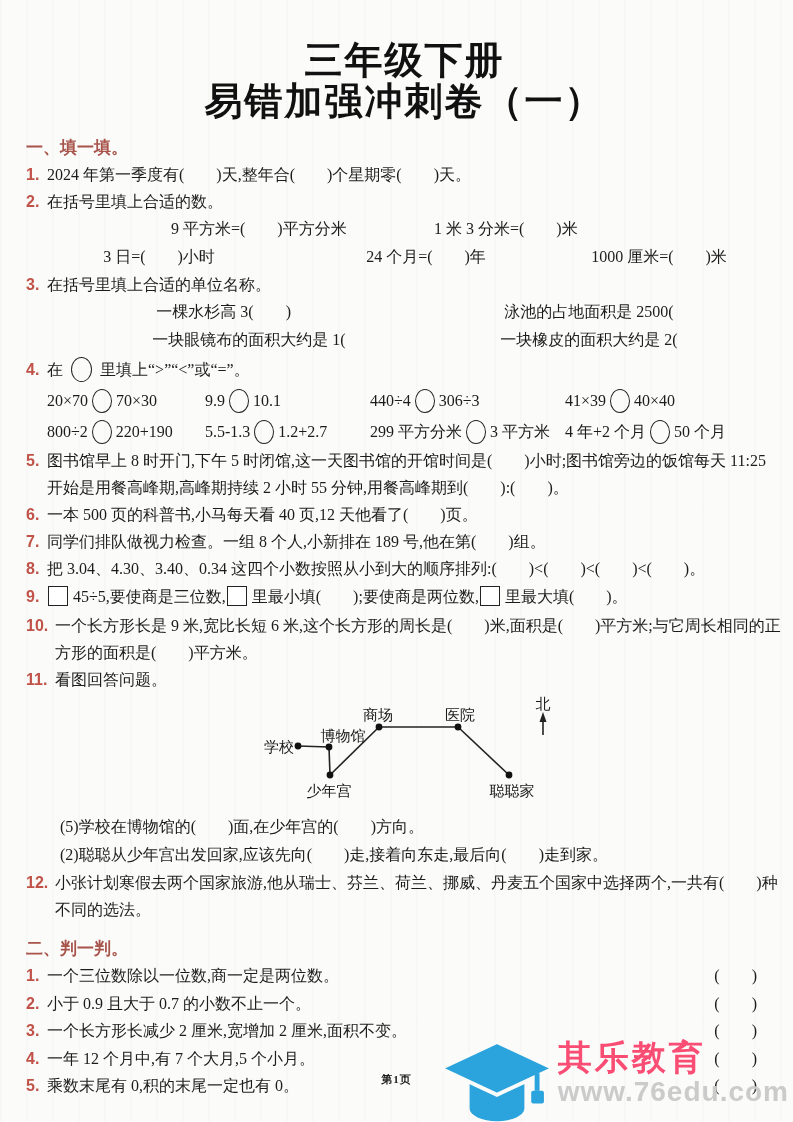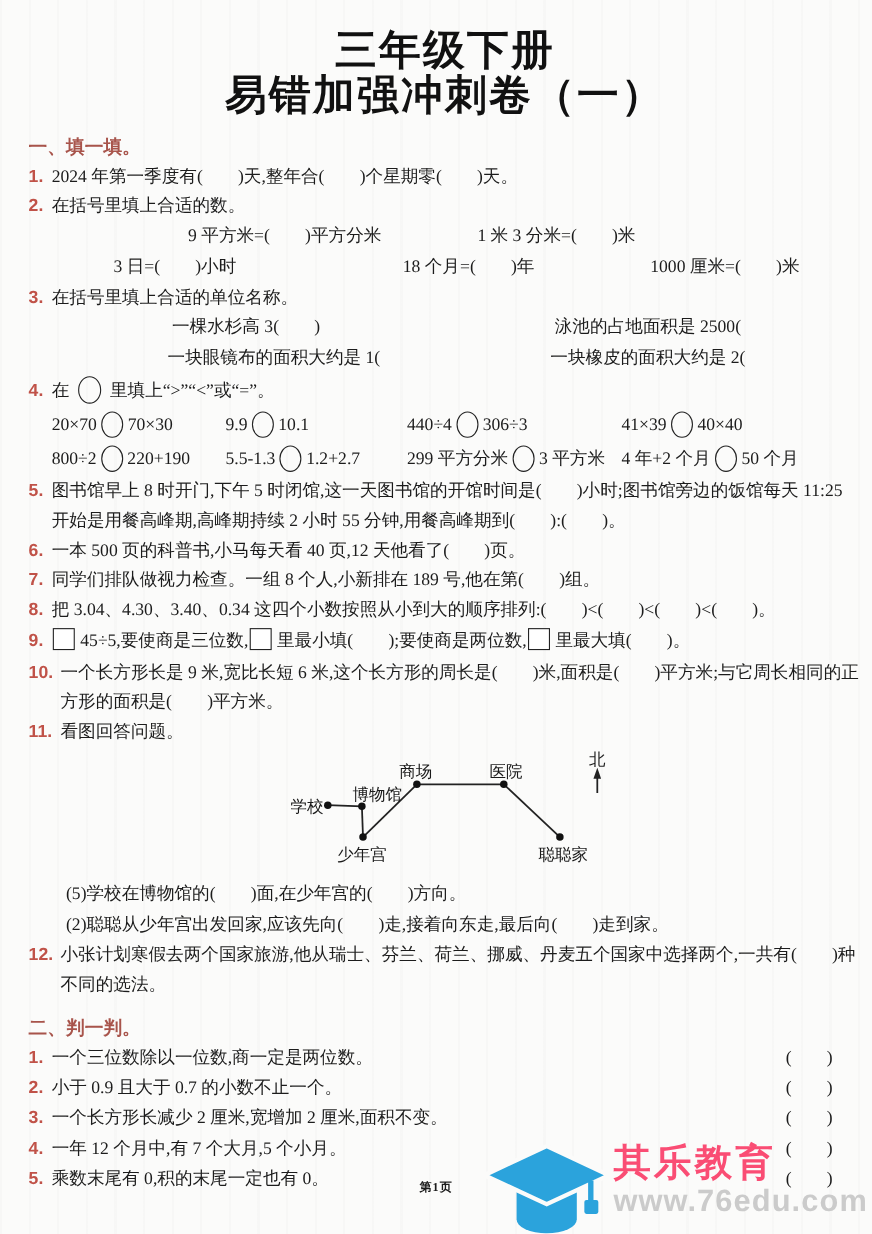--- a/index.html
+++ b/index.html
@@ -10,21 +10,21 @@
     margin:0 auto;
     background:
       repeating-linear-gradient(90deg, rgba(0,0,0,0.015) 0 2px, transparent 2px 26px),
       #fbfbfa;
     font-family:"Liberation Serif","DejaVu Serif",serif;
     color:#1c1c1c;
     font-size:16px;
     overflow:hidden;
     padding:0 10px 0 26px;
   }
-  .titles { text-align:center; margin-top:26px; font-family:"Liberation Sans","DejaVu Sans",sans-serif; }
+  .titles { text-align:center; margin-top:40px; font-family:"Liberation Sans","DejaVu Sans",sans-serif; }
   .titles h1 { font-size:38px; line-height:41px; font-weight:700; letter-spacing:2px; color:#111; }
   .sec-header {
     font-family:"Liberation Sans","DejaVu Sans",sans-serif;
     font-weight:700; font-size:17px; color:#a8544b;
     margin-top:13px; line-height:26px;
   }
   .q { display:flex; line-height:27px; align-items:flex-start; }
   .qnum {
     font-family:"Liberation Sans","DejaVu Sans",sans-serif;
     color:#c05248; font-weight:700; min-width:21px; flex:0 0 auto;
@@ -86,21 +86,21 @@
   <div class="q">
     <span class="qnum">2.</span>
     <span class="qtext">在括号里填上合适的数。</span>
   </div>
   <div class="indent">
     <span class="col-q2-1">9 平方米=(　　)平方分米</span>
     <span class="col-q2-2">1 米 3 分米=(　　)米</span>
   </div>
   <div class="indent">
     <span class="col-q2-1">3 日=(　　)小时</span>
-    <span class="col-q2-2">18 个月=(　　)年</span>
+    <span class="col-q2-2">24 个月=(　　)年</span>
     <span>1000 厘米=(　　)米</span>
   </div>
 
   <div class="q">
     <span class="qnum">3.</span>
     <span class="qtext">在括号里填上合适的单位名称。</span>
   </div>
   <div class="indent">
     <span class="col-q3-1">一棵水杉高 3(　　)</span>
     <span>泳池的占地面积是 2500(</span>

